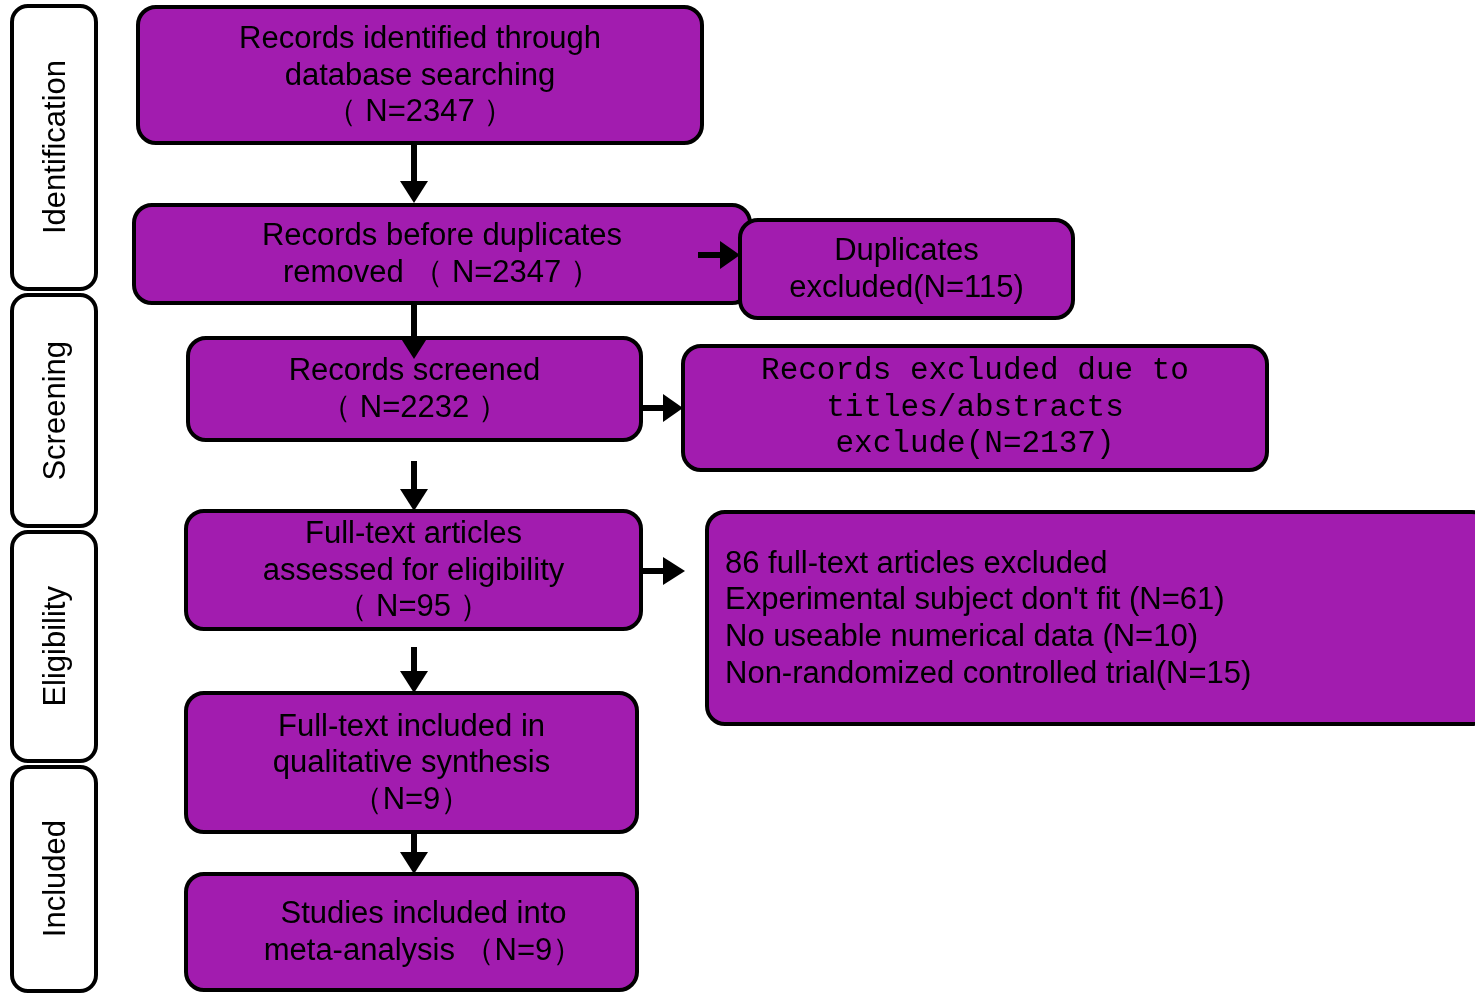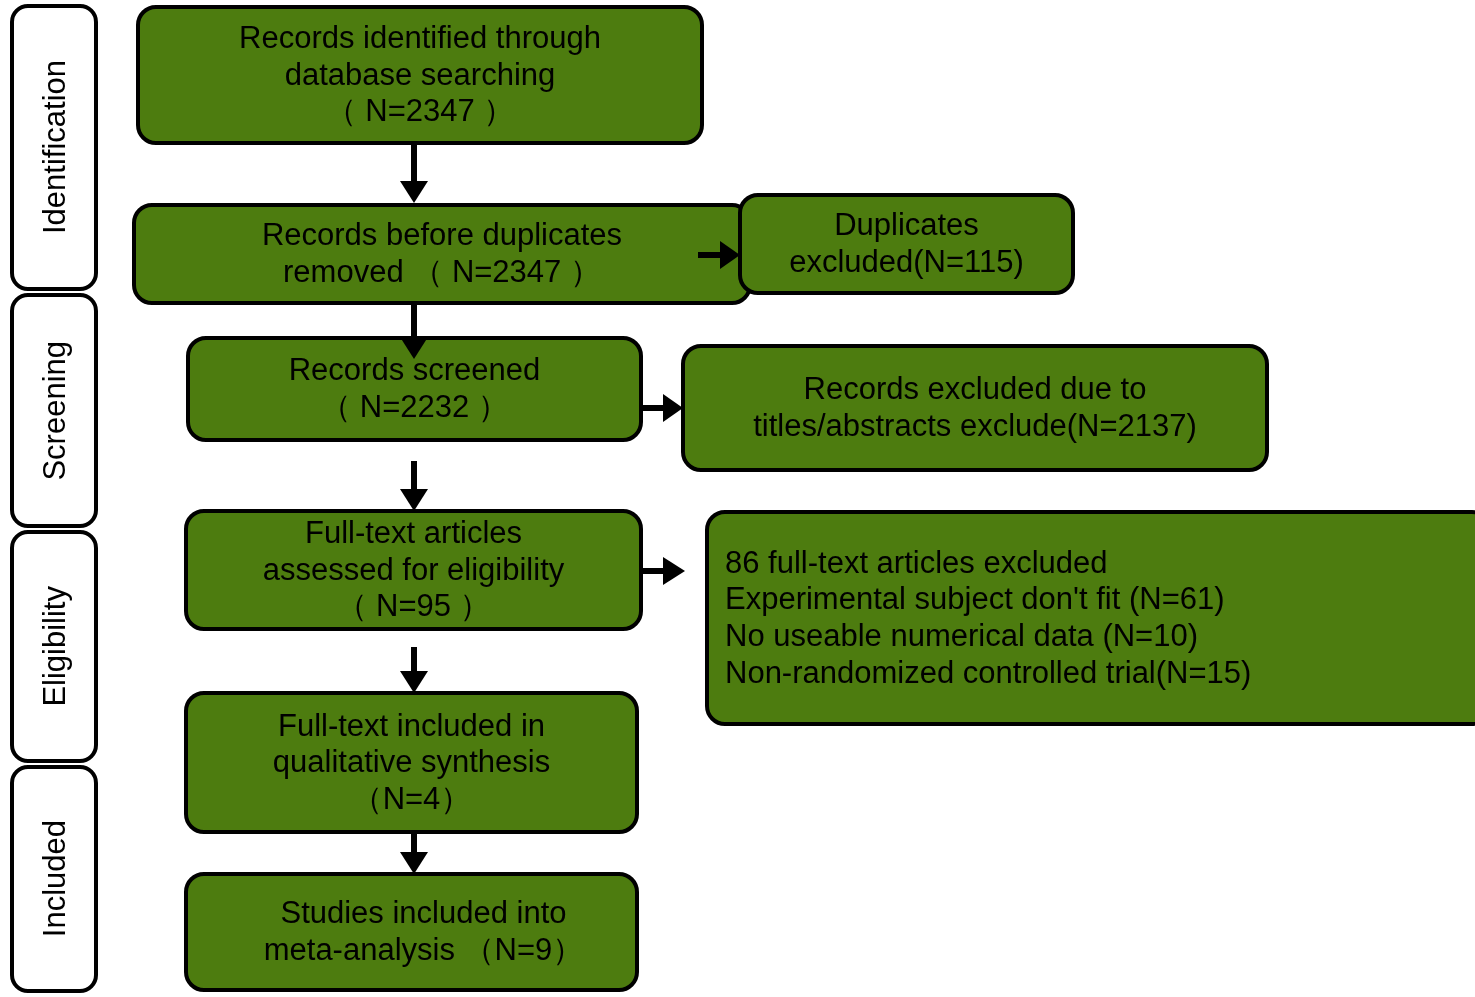--- a/index.html
+++ b/index.html
@@ -36,21 +36,21 @@
     white-space: nowrap;
     letter-spacing: 0px;
   }
 
   
   .flow-box {
     position: absolute;
     box-sizing: border-box;
     border: 4px solid #000000;
     border-radius: 20px;
-    background: #4d7c0f;
+    background: #a21caf;
     display: flex;
     align-items: center;
     justify-content: center;
     text-align: center;
     color: #000000;
   }
   .flow-box .txt {
     font-size: 31px;
     line-height: 1.18;
     white-space: pre-line;
@@ -99,52 +99,52 @@
     <span class="txt">Records identified through
 database searching
 （ N=2347 ）</span>
   </div>
 
   <div class="flow-box" style="left:132px; top:203px; width:620px; height:102px;">
     <span class="txt">Records before duplicates
 removed （ N=2347 ）</span>
   </div>
 
-  <div class="flow-box" style="left:738px; top:193px; width:337px; height:102px;">
+  <div class="flow-box" style="left:738px; top:218px; width:337px; height:102px;">
     <span class="txt">Duplicates
 excluded(N=115)</span>
   </div>
 
   <div class="flow-box" style="left:186px; top:336px; width:457px; height:106px;">
     <span class="txt">Records screened
 （ N=2232 ）</span>
   </div>
 
-  <div class="flow-box" style="left:681px; top:344px; width:588px; height:128px;">
+  <div class="flow-box" style="left:681px; top:344px; width:588px; height:128px;font-family:Liberation Mono, monospace;">
     <span class="txt">Records excluded due to
 titles/abstracts exclude(N=2137)</span>
   </div>
 
   <div class="flow-box" style="left:184px; top:509px; width:459px; height:122px;">
     <span class="txt">Full-text articles
 assessed for eligibility
 （ N=95 ）</span>
   </div>
 
   <div class="flow-box left-align" style="left:681px; top:510px; width:787px; height:216px;">
     <span class="txt">86 full-text articles excluded
     Experimental subject don't fit (N=61)
     No useable numerical data (N=10)
     Non-randomized controlled trial(N=15)</span>
   </div>
 
   <div class="flow-box" style="left:184px; top:691px; width:455px; height:143px;">
     <span class="txt">Full-text included in
 qualitative synthesis
-（N=4）</span>
+（N=9）</span>
   </div>
 
   <div class="flow-box" style="left:184px; top:872px; width:455px; height:120px;padding-left:24px;">
     <span class="txt">Studies included into
 meta-analysis （N=9）</span>
   </div>
 
   <div class="conn" style="left:396px; top:145px; width:36px; height:60px;">
     <svg width="36" height="60" viewBox="0 0 36 60">
       <line x1="18" y1="0" x2="18" y2="40" stroke="#000" stroke-width="6"></line>

